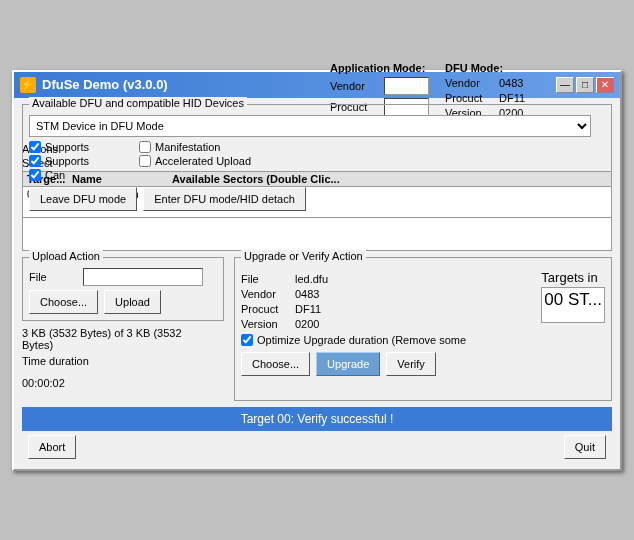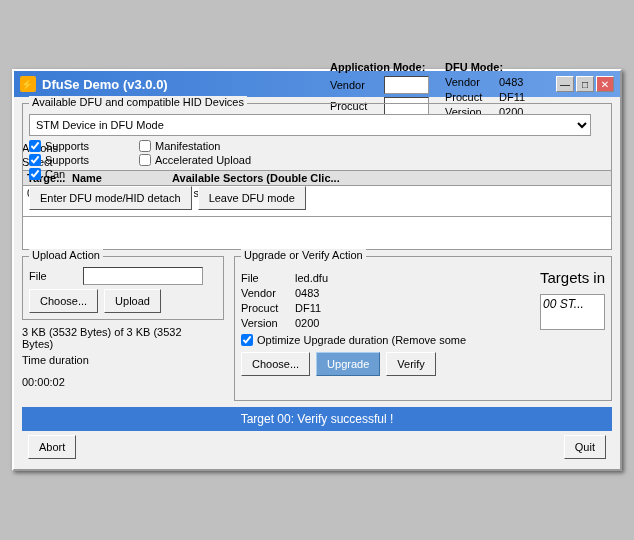--- a/index.html
+++ b/index.html
@@ -289,22 +289,22 @@
             <input type="checkbox" style="">
             <span>Manifestation</span>
           </div>
           <div class="checkbox-item">
             <input type="checkbox" style="">
             <span>Accelerated Upload</span>
           </div>
         </div>
       </div>
       <div class="row" style="margin-top: 6px;">
+        <button class="btn">Leave DFU mode</button>
         <button class="btn">Enter DFU mode/HID detach</button>
-        <button class="btn">Leave DFU mode</button>
       </div>
     </div>
 
     <div style="display:flex; gap:8px; margin-bottom: 6px; position: relative; top: -130px; left: 310px; width: 290px;">
     </div>
 
     <div style="display: flex; gap: 8px; margin-top: -168px; margin-bottom: 6px;">
       <div style="flex: 0 0 300px;"></div>
       <div style="flex: 1; display: flex; gap: 16px;">
 
@@ -400,23 +400,23 @@
               <div class="field-row">
                 <span class="field-label">Procuct</span>
                 <span class="field-value">DF11</span>
               </div>
               <div class="field-row">
                 <span class="field-label">Version</span>
                 <span class="field-value">0200</span>
               </div>
             </div>
             <div>
-              <div style="font-size:15px; margin-bottom:8px;">Targets in</div>
+              <div style="font-size:13px; margin-bottom:2px;">Targets in</div>
               <div class="targets-box">
-                <div style="font-size:12px;font-style:italic;">00  ST...</div>
+                <div style="font-size:17px;">00  ST...</div>
               </div>
             </div>
           </div>
           <div class="verify-row">
             <input type="checkbox" checked="" style="">
             <span>Optimize Upgrade duration (Remove some</span>
           </div>
           <div style="display:flex; gap:6px; margin-top:6px;">
             <button class="btn">Choose...</button>
             <button class="btn btn-blue">Upgrade</button>

